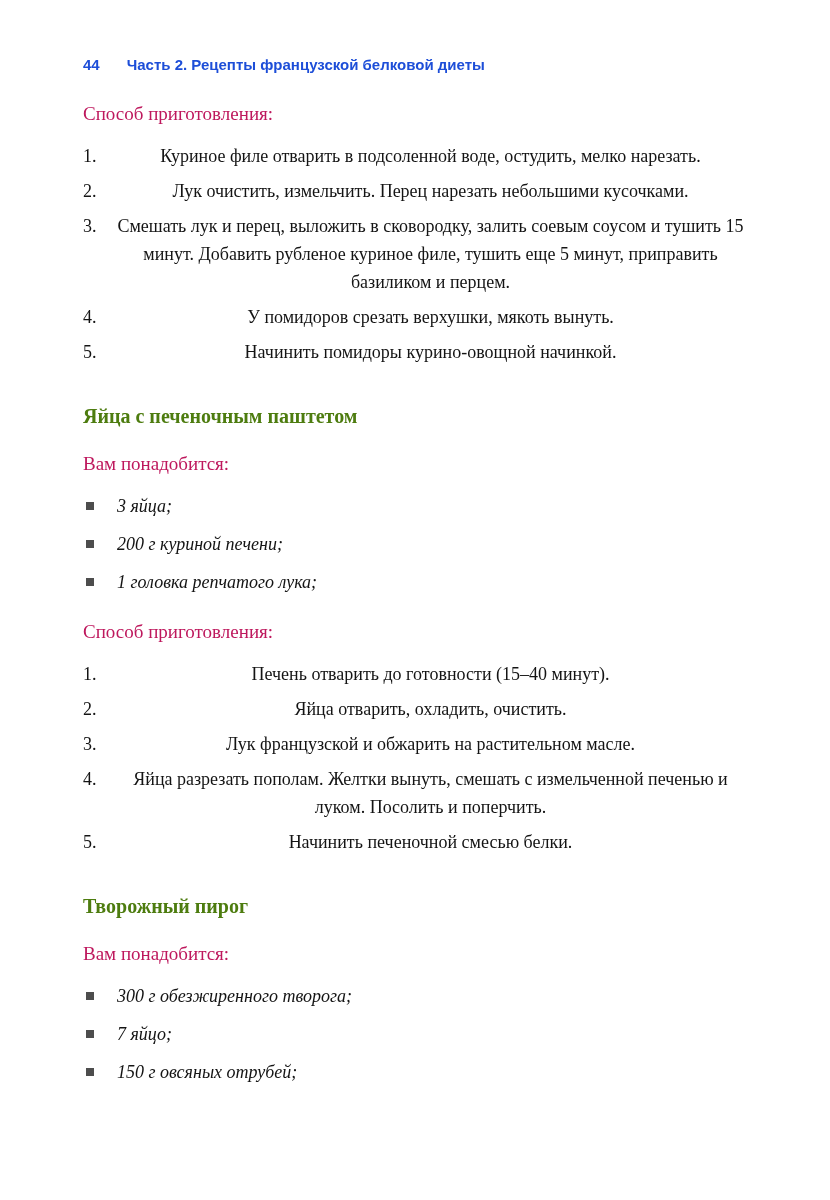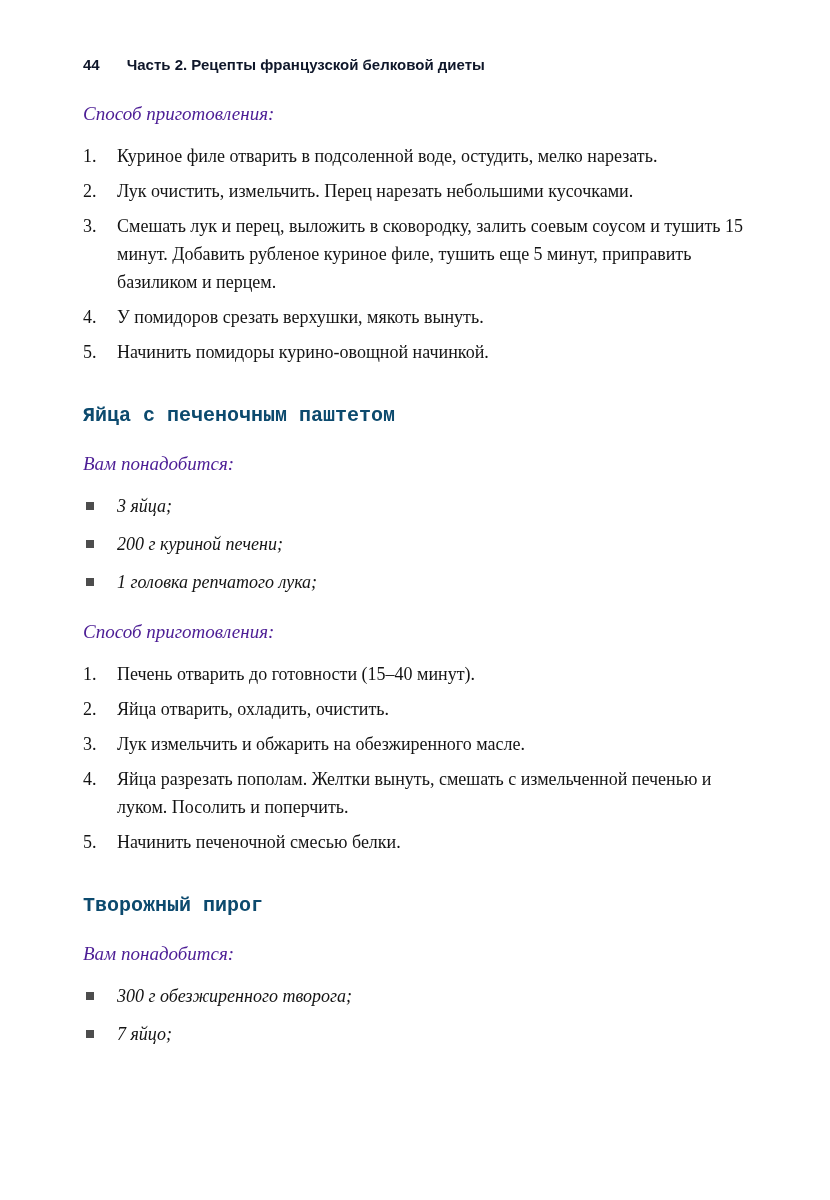--- a/index.html
+++ b/index.html
@@ -22,57 +22,57 @@
   }
 
   
   .running-header {
     display: flex;
     align-items: baseline;
     font-family: "Liberation Sans", sans-serif;
     font-weight: bold;
     font-size: 15px;
     line-height: 18px;
-    color: #0f172a;
+    color: #1d4ed8;
     margin-bottom: 26px;
   }
   .running-header .page-number {
     margin-right: 27px;
   }
 
   
   .section-label {
-    font-style: italic;
     font-size: 19px;
     margin: 22px 0 14px 0;
-    color: #4c1d95;
+    color: #be185d;
   }
 
   
   .recipe-title {
-    font-family: Liberation Mono, monospace;
+    font-family: Liberation Serif, serif;
     font-weight: bold;
     font-size: 20px;
     line-height: 24px;
-    color: #0c4a6e;
+    color: #4d7c0f;
     margin: 38px 0 20px 0;
   }
 
   
   ol.steps {
     list-style: none;
     counter-reset: step;
     margin: 0 0 6px 0;
     padding: 0;
   }
   ol.steps li {
     position: relative;
     padding-left: 34px;
     margin-bottom: 7px;
     counter-increment: step;
+    text-align: center;
   }
   ol.steps li::before {
     content: counter(step) ".";
     position: absolute;
     left: 0;
     top: 0;
   }
 
   
   ul.ingredients {
@@ -121,27 +121,28 @@
   <ul class="ingredients">
     <li>3 яйца;</li>
     <li>200 г куриной печени;</li>
     <li>1 головка репчатого лука;</li>
   </ul>
 
   <p class="section-label">Способ приготовления:</p>
   <ol class="steps">
     <li>Печень отварить до готовности (15–40 минут).</li>
     <li>Яйца отварить, охладить, очистить.</li>
-    <li>Лук измельчить и обжарить на обезжиренного масле.</li>
+    <li>Лук французской и обжарить на растительном масле.</li>
     <li>Яйца разрезать пополам. Желтки вынуть, смешать с измельченной печенью и луком. Посолить и поперчить.</li>
     <li>Начинить печеночной смесью белки.</li>
   </ol>
 
   <h2 class="recipe-title">Творожный пирог</h2>
 
   <p class="section-label">Вам понадобится:</p>
   <ul class="ingredients">
     <li>300 г обезжиренного творога;</li>
     <li>7 яйцо;</li>
+    <li>150 г овсяных отрубей;</li>
 
   </ul>
 
 </div>
 
 </body></html>

